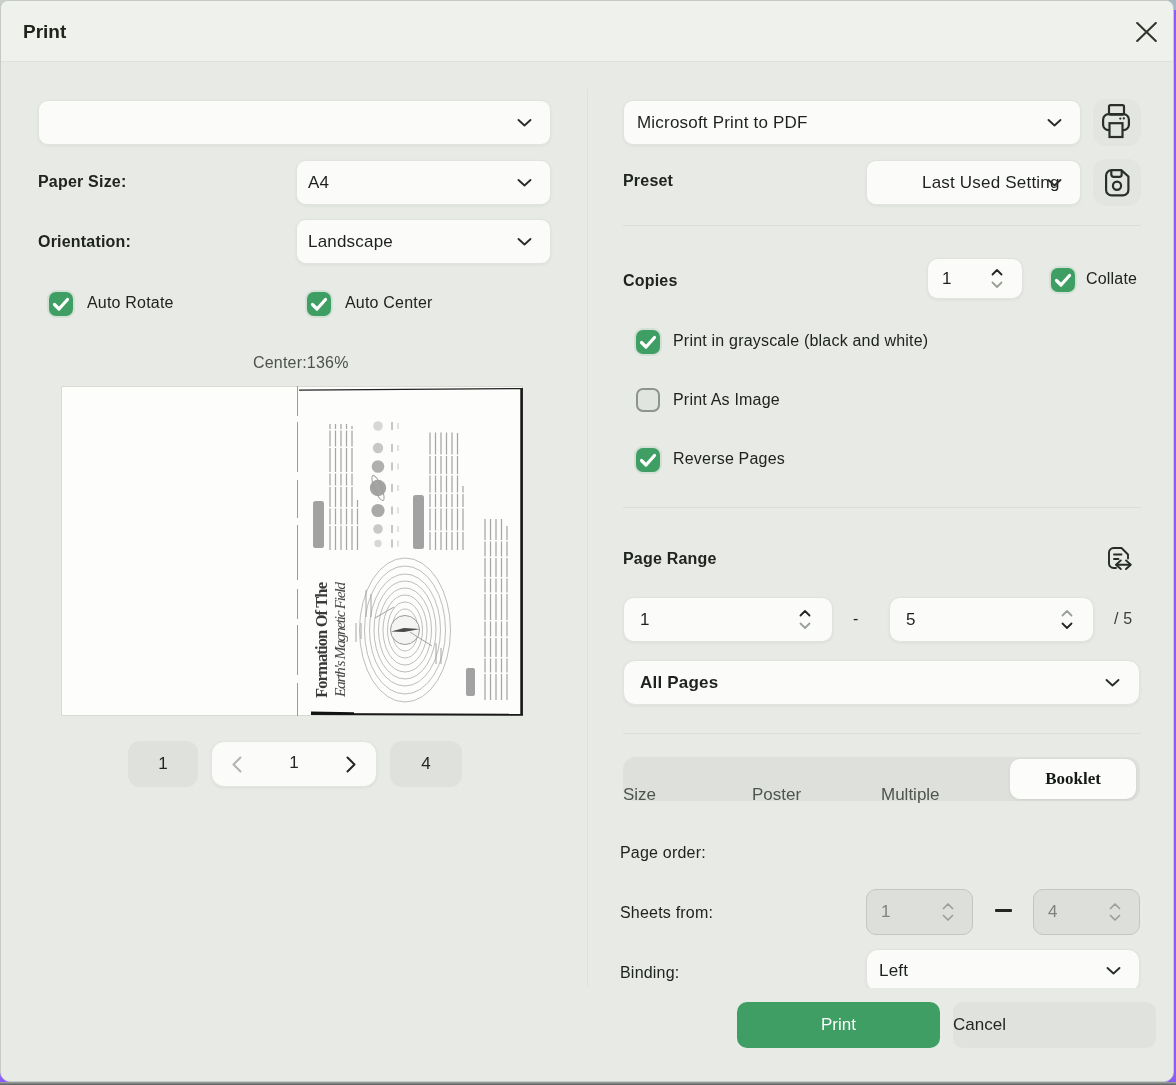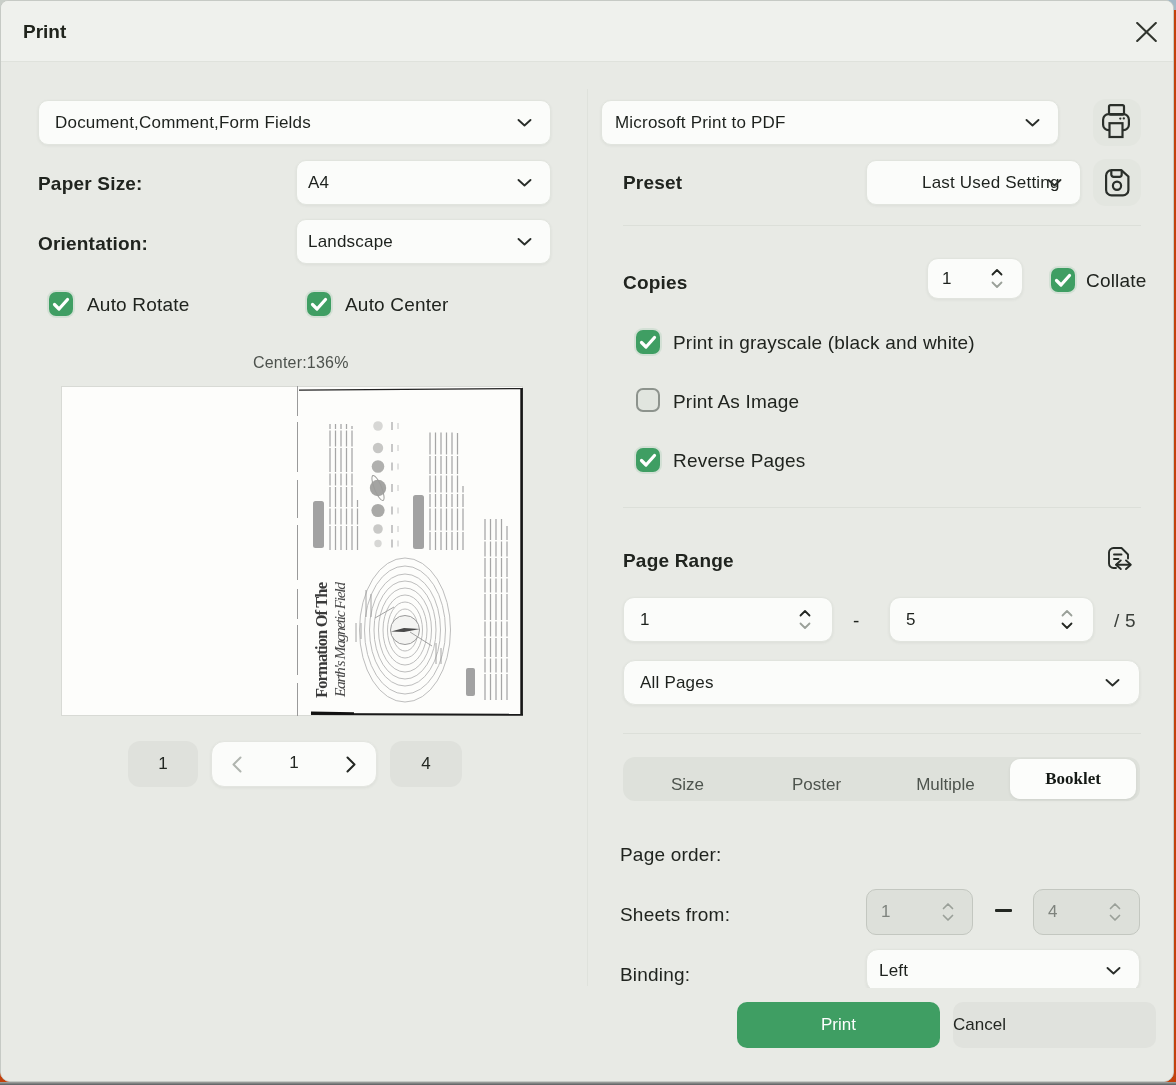--- a/index.html
+++ b/index.html
@@ -1,46 +1,46 @@
 <!DOCTYPE html>
 <html><head>
 <meta charset="utf-8">
 <style>
   html,body{margin:0;padding:0;}
   body{font-family:"Liberation Sans", sans-serif;-webkit-font-smoothing:antialiased;}
-  #wrap{position:relative;width:1176px;height:1085px;background:#c2410c;overflow:hidden;}
+  #wrap{position:relative;width:1176px;height:1085px;background:#8b5cf6;overflow:hidden;}
   #tlc{position:absolute;left:0;top:0;width:14px;height:14px;background:#c9cfc9;}
   #trc{position:absolute;right:0;top:0;width:10px;height:10px;background:#a3b9c7;}
   #bstrip{position:absolute;left:0;bottom:0;width:100%;height:3px;background:linear-gradient(#a2a5a2,#5a5d5f);}
   #dlg{position:absolute;left:0;top:0;width:1174px;height:1082px;background:#e8eae5;
        border:1px solid #c6cac5;border-radius:8px 8px 10px 10px;box-sizing:border-box;overflow:hidden;}
   #hdr{position:absolute;left:0;top:0;width:100%;height:60px;background:#eff1ed;border-bottom:1px solid #dfe2dc;}
   #hdr .t{position:absolute;left:22px;top:20px;font-size:19px;font-weight:bold;color:#20241d;}
-  .lbl{position:absolute;font-size:19px;color:#20241f;white-space:nowrap;letter-spacing:0.2px;}
+  .lbl{position:absolute;font-size:16px;color:#20241f;white-space:nowrap;letter-spacing:0.2px;}
   .b{font-weight:bold;}
   .gray{color:#4d524d;}
   .dd{position:absolute;background:#fbfcfa;border:1px solid #e1e4de;border-radius:10px;
       box-shadow:0 1px 3px rgba(60,70,60,0.07);box-sizing:border-box;}
   .dd .tx{position:absolute;left:16px;letter-spacing:0.2px;top:50%;transform:translateY(-50%);font-size:17px;color:#1d211d;white-space:nowrap;}
   .dd svg.chv{position:absolute;right:18px;top:50%;transform:translateY(-50%);}
   .cb{position:absolute;width:24px;height:24px;border-radius:7px;background:#3f9e63;box-shadow:0 0 0 2px rgba(63,158,99,0.12);}
   .cb svg{position:absolute;left:0;top:0;}
   .cbu{position:absolute;width:24px;height:24px;border-radius:7px;background:#e1e5df;border:2px solid #8d938d;box-sizing:border-box;}
   .sep{position:absolute;height:1px;background:#dcdfd9;}
   .vsep{position:absolute;width:1px;background:#dfe2dc;}
   .gbtn{position:absolute;background:#dfe1dc;border-radius:12px;text-align:center;font-size:17px;color:#232722;}
   .spin{position:absolute;background:#fbfcfa;border:1px solid #e1e4de;border-radius:11px;box-sizing:border-box;
         box-shadow:0 1px 3px rgba(60,70,60,0.07);}
   .spin .v{position:absolute;left:16px;top:50%;transform:translateY(-50%);font-size:17px;color:#1d211d;}
   .spind{position:absolute;background:#dde0da;border:1px solid #c3c7c0;border-radius:10px;box-sizing:border-box;}
   .spind .v{position:absolute;left:14px;top:50%;transform:translateY(-50%);font-size:17px;color:#7e837d;}
   .ibtn{position:absolute;width:48px;height:47px;background:#e3e6e0;border-radius:13px;}
   .ibtn svg{position:absolute;left:50%;top:50%;transform:translate(-50%,-50%);}
   #tabs{position:absolute;left:622px;top:756px;width:517px;height:44px;background:#dee1db;border-radius:12px;}
-  #tabs .tab{position:absolute;top:6px;height:44px;line-height:44px;text-align:center;font-size:17px;color:#4e544e;}
+  #tabs .tab{position:absolute;top:16px;height:44px;line-height:44px;font-size:17px;color:#4e544e;}
   #tabs .sel{position:absolute;left:387px;top:2px;width:126px;height:40px;background:#fcfdfb;border-radius:10px;
              box-shadow:0 1px 3px rgba(60,70,60,0.10);line-height:40px;text-align:center;font-size:17px;font-weight:bold;color:#141915;font-family:Liberation Serif, serif;}
   #footer{position:absolute;left:0;top:987px;width:1174px;height:95px;background:#e8eae5;}
   #printbtn{position:absolute;left:736px;top:14px;width:203px;height:46px;background:#3f9e63;border-radius:10px;
             color:#fdfefd;font-size:17px;text-align:center;line-height:46px;}
   #cancelbtn{position:absolute;left:952px;top:14px;width:203px;height:46px;background:#e0e2dd;border-radius:10px;
              color:#232722;font-size:17px;text-align:left;line-height:46px;}
 </style>
 </head>
 <body>
@@ -50,21 +50,20 @@
     <div id="bstrip"></div>
   <div id="dlg">
     <div id="hdr">
       <span class="t">Print</span>
       <svg style="position:absolute;left:1135px;top:21px" width="21" height="20" viewBox="0 0 21 20">
         <path d="M1.2 1 L19.8 19 M19.8 1 L1.2 19" stroke="#32362f" stroke-width="2.1" stroke-linecap="round" fill="none"></path>
       </svg>
     </div>
 
     <div class="dd" style="left:37px;top:99px;width:513px;height:45px;">
-      <span class="tx">Document,Comment,Form Fields</span>
       <svg class="chv" width="15" height="9" viewBox="0 0 15 9">
           <path d="M1.5 1.5 L7.5 7 L13.5 1.5" stroke="#2a2e2a" stroke-width="1.9" fill="none" stroke-linecap="round" stroke-linejoin="round"></path>
         </svg>
     </div>
     <div class="lbl b" style="left:37px;top:172px;">Paper Size:</div>
     <div class="dd" style="left:295px;top:159px;width:255px;height:45px;">
       <span class="tx" style="left:11px;">A4</span>
       <svg class="chv" width="15" height="9" viewBox="0 0 15 9">
           <path d="M1.5 1.5 L7.5 7 L13.5 1.5" stroke="#2a2e2a" stroke-width="1.9" fill="none" stroke-linecap="round" stroke-linejoin="round"></path>
         </svg>
@@ -198,21 +197,21 @@
         </svg>
       <div style="position:absolute;left:0;width:100%;text-align:center;top:11px;font-size:17px;color:#232722;">1</div>
       <svg style="position:absolute;right:20px;top:14px" width="10" height="17" viewBox="0 0 10 17">
           <path d="M1.5 1.5 L8.5 8.5 L1.5 15.5" stroke="#232722" stroke-width="2" fill="none" stroke-linecap="round" stroke-linejoin="round"></path>
         </svg>
     </div>
     <div class="gbtn" style="left:389px;top:740px;width:72px;height:46px;line-height:46px;">4</div>
 
     <div class="vsep" style="left:586px;top:88px;height:897px;"></div>
 
-    <div class="dd" style="left:600px;top:99px;width:458px;height:45px;">
+    <div class="dd" style="left:622px;top:99px;width:458px;height:45px;">
       <span class="tx" style="left:13px;">Microsoft Print to PDF</span>
       <svg class="chv" width="15" height="9" viewBox="0 0 15 9">
           <path d="M1.5 1.5 L7.5 7 L13.5 1.5" stroke="#2a2e2a" stroke-width="1.9" fill="none" stroke-linecap="round" stroke-linejoin="round"></path>
         </svg>
     </div>
     <div class="ibtn" style="left:1092px;top:98px;">
       <svg style="position:absolute;left:9px;top:5px;transform:none;" width="28" height="35" viewBox="0 0 28 35" fill="none">
         <rect x="7" y="1.1" width="15" height="9.5" rx="1.6" stroke="#2a2f2a" stroke-width="2.2"></rect>
         <rect x="1.1" y="10.2" width="25.8" height="16" rx="5.5" stroke="#2a2f2a" stroke-width="2.2"></rect>
         <rect x="7.5" y="19.2" width="13" height="13.8" fill="#e3e6e0" stroke="#2a2f2a" stroke-width="2.2"></rect>
@@ -294,21 +293,21 @@
       <span class="v">5</span>
       <svg style="position:absolute;right:20px;top:11px;" width="12" height="8" viewBox="0 0 12 8">
           <path d="M1.5 6.5 L6 2 L10.5 6.5" stroke="#9aa099" stroke-width="1.8" fill="none" stroke-linecap="round" stroke-linejoin="round"></path>
         </svg>
       <svg style="position:absolute;right:20px;bottom:11px;" width="12" height="8" viewBox="0 0 12 8">
           <path d="M1.5 1.5 L6 6 L10.5 1.5" stroke="#232722" stroke-width="1.8" fill="none" stroke-linecap="round" stroke-linejoin="round"></path>
         </svg>
     </div>
     <div class="lbl" style="left:1113px;top:609px;color:#3a3f3a;">/ 5</div>
 
-    <div class="dd" style="left:622px;top:659px;width:517px;height:45px;border-radius:12px;">
+    <div class="dd" style="left:622px;top:659px;width:517px;height:45px;border-radius:12px;font-weight:bold;">
       <span class="tx">All Pages</span>
       <svg class="chv" style="right:19px;" width="15" height="9" viewBox="0 0 15 9">
           <path d="M1.5 1.5 L7.5 7 L13.5 1.5" stroke="#2a2e2a" stroke-width="1.9" fill="none" stroke-linecap="round" stroke-linejoin="round"></path>
         </svg>
     </div>
 
     <div class="sep" style="left:622px;top:732px;width:518px;"></div>
 
     <div id="tabs">
       <div class="tab" style="left:0;width:129px;">Size</div>

